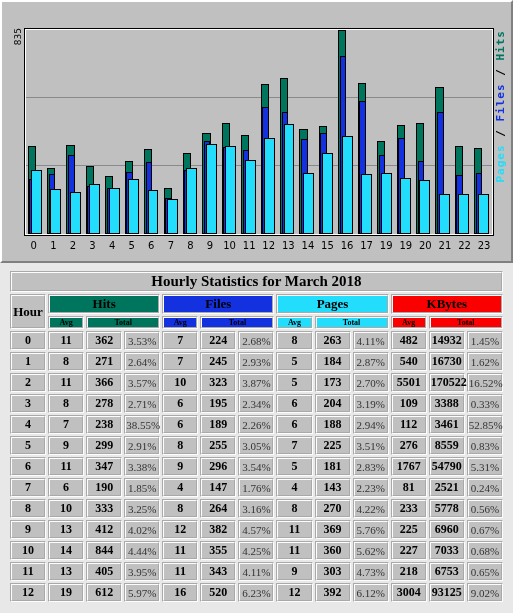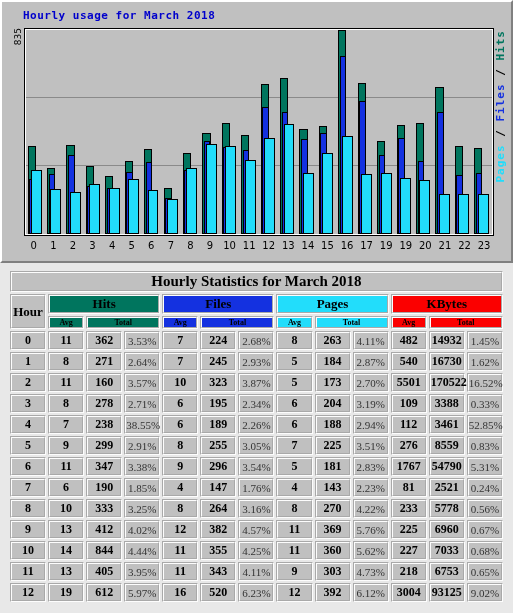--- a/index.html
+++ b/index.html
@@ -81,21 +81,20 @@
   td.cell{background:#e8e8e8;font-size:12px;font-weight:bold;color:#000;
     text-align:right;padding:1px 3px 1px 0;height:15px;}
   td.cell.hr{text-align:center;padding-right:0;}
   td.pct{background:#e8e8e8;font-size:11px;color:#333;text-align:right;
     padding:1px 4px 1px 0;}
 </style>
 </head>
 <body>
 
 <div class="chart-panel">
-  <div class="chart-title">Hourly usage for March 2018</div>
   <div class="ymax-label">835</div>
 
   <div class="plot">
     <div class="plot-inner">
       <div class="gridline" style="top:33%"></div>
       <div class="gridline" style="top:66%"></div>
       <div class="bars" id="bars-container">
           <div class="group">
             <div class="bar hits" style="height: 43.3533%;"></div>
             <div class="bar files" style="height: 26.8263%;"></div>
@@ -300,21 +299,21 @@
           <td class="cell">5</td>
           <td class="cell">184</td>
           <td class="pct">2.87%</td>
           <td class="cell">540</td>
           <td class="cell">16730</td>
           <td class="pct">1.62%</td>
         </tr>
         <tr>
           <td class="cell hr">2</td>
           <td class="cell">11</td>
-          <td class="cell">160</td>
+          <td class="cell">366</td>
           <td class="pct">3.57%</td>
           <td class="cell">10</td>
           <td class="cell">323</td>
           <td class="pct">3.87%</td>
           <td class="cell">5</td>
           <td class="cell">173</td>
           <td class="pct">2.70%</td>
           <td class="cell">5501</td>
           <td class="cell">170522</td>
           <td class="pct">16.52%</td>

